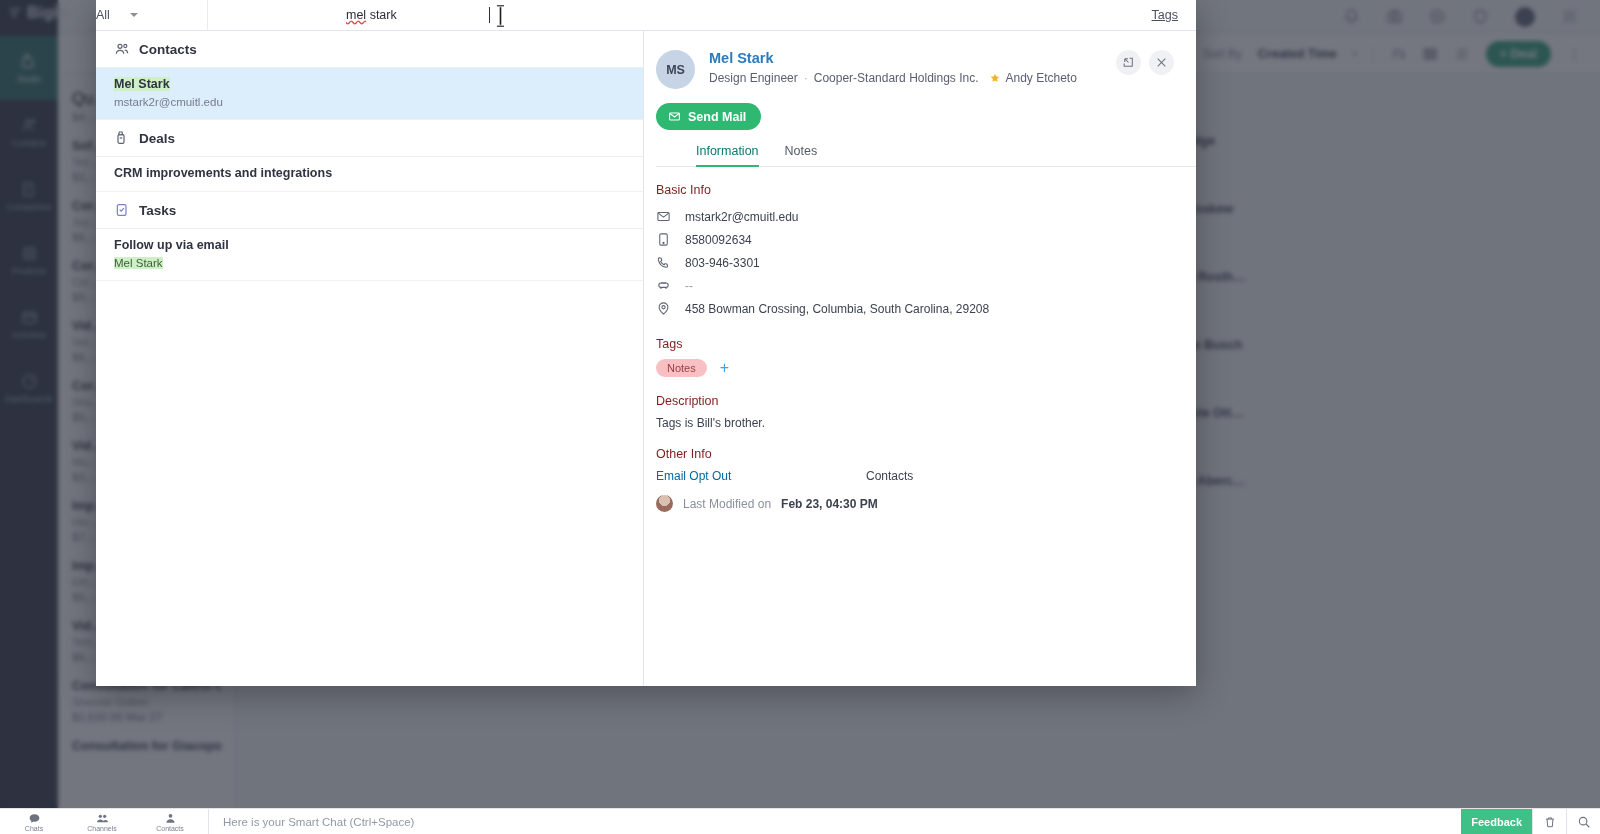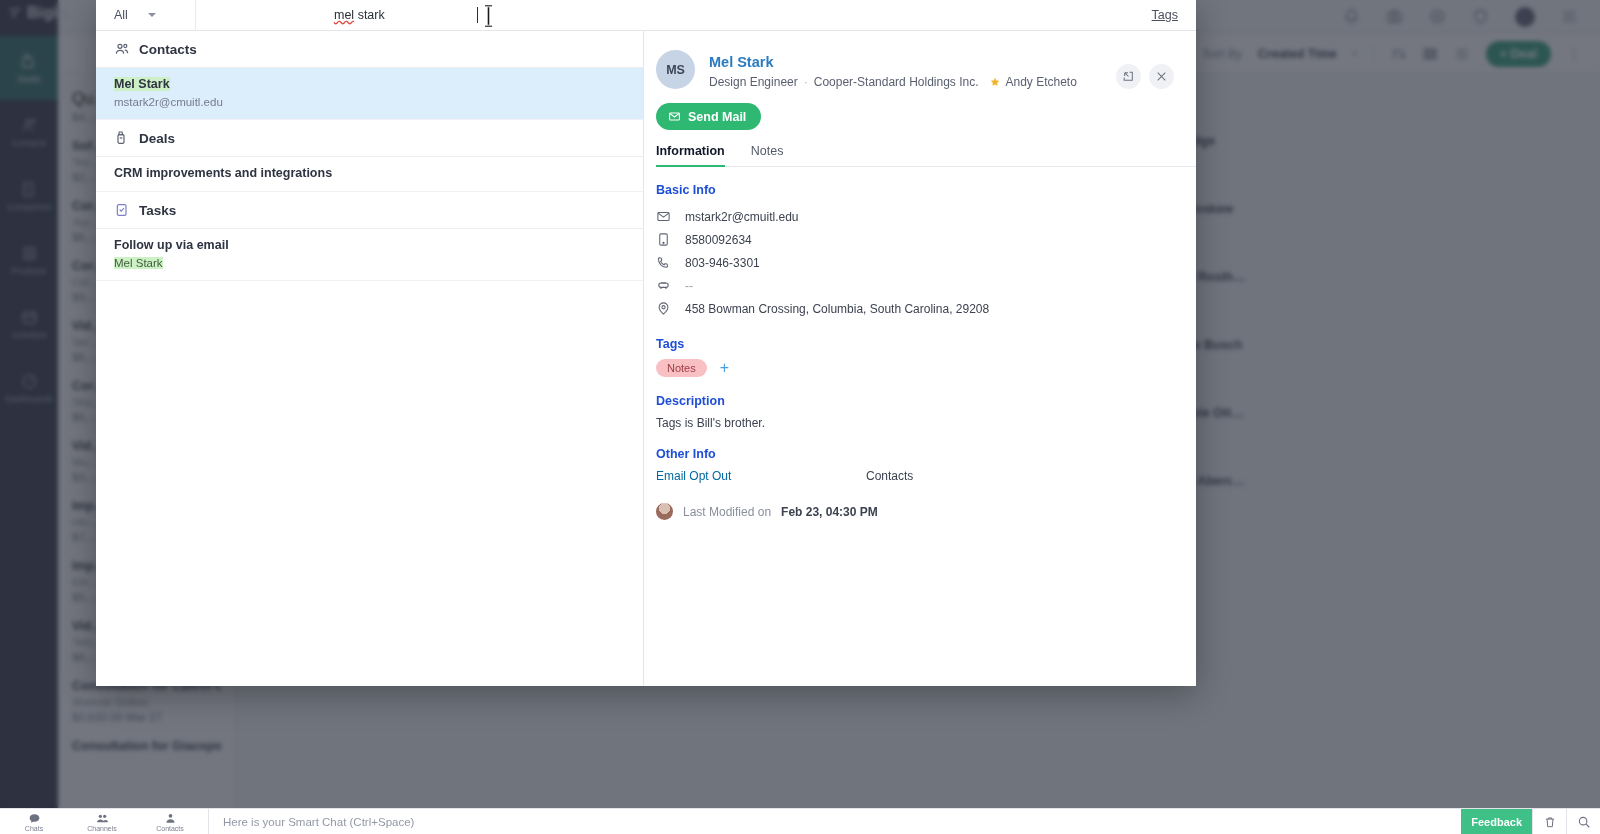--- a/index.html
+++ b/index.html
@@ -138,22 +138,22 @@
     display: flex; flex-direction: column;
     border-bottom-left-radius: 3px; border-bottom-right-radius: 3px;
   }
 
   
   .search-row {
     height: 31px; display: flex; align-items: center;
     border-bottom: 1px solid #e3e5ea; flex: 0 0 auto;
   }
   .scope-select {
-    width: 100px; height: 31px; display: flex; align-items: center;
-    padding-left: 18px; gap: 20px;
+    width: 112px; height: 31px; display: flex; align-items: center;
+    gap: 20px;
     font-size: 12.5px; color: #4c515f;
     border-right: 1px solid #e8eaee;
   }
   .scope-caret {
     width: 0; height: 0; border-left: 4px solid transparent;
     border-right: 4px solid transparent; border-top: 4px solid #8b909e;
   }
   .search-input-wrap { flex: 1; position: relative; height: 31px; display: flex; align-items: center; }
   .search-text {
     position: absolute; left: 138px; font-size: 12.5px; color: #2b2f3a;
@@ -195,21 +195,21 @@
 
   .res-item { padding: 9px 18px 11px 18px; border-bottom: 1px solid #f0f1f4; }
   .res-item.selected { background: #dcedfb; }
   .res-primary { font-size: 12.5px; font-weight: 700; color: #2f3442; }
   .res-primary .hl { background: #cdf0c6; }
   .res-secondary { font-size: 11.5px; color: #767c8b; margin-top: 5px; }
   .res-secondary .hl { background: #cdf0c6; color: #3f5e3a; }
   .res-meta { font-size: 11.5px; color: #7b8090; margin-top: 5px; }
 
   
-  .dt-head { display: flex; align-items: flex-end; padding: 18px 22px 0 12px; }
+  .dt-head { display: flex; align-items: flex-start; padding: 18px 22px 0 12px; }
   .dt-avatar {
     width: 39px; height: 39px; border-radius: 50%;
     background: #c7d4e6; color: #3d4658;
     display: flex; align-items: center; justify-content: center;
     font-size: 12.5px; font-weight: 700; flex: 0 0 auto; margin-top: 1px;
   }
   .dt-headtext { margin-left: 14px; flex: 1; min-width: 0; }
   .dt-name { font-size: 14.5px; font-weight: 700; color: #2a7bbf; line-height: 18px; }
   .dt-subline {
     margin-top: 4px; font-size: 12px; color: #5a6070;
@@ -236,24 +236,24 @@
   .sendmail-btn svg { width: 13px; height: 13px; display: block; }
 
   .tabs {
     margin: 14px 0 0 12px; display: flex; gap: 26px;
     border-bottom: 1px solid #e6e8ec; padding-right: 22px;
   }
   .tab {
     font-size: 12.5px; color: #545a69; padding-bottom: 7px;
     border-bottom: 2px solid transparent; margin-bottom: -1px;
   }
-  .tab.active { color: #0f172a; font-weight: 700; border-bottom-color: #2eb872; }
+  .tab.active { color: #0f766e; font-weight: 400; border-bottom-color: #2eb872; margin-left: 40px; }
 
   .dt-content { padding: 16px 22px 20px 12px; }
-  .sec-title { font-size: 12.5px; font-weight: 700; color: #1d4ed8; margin-bottom: 8px; }
+  .sec-title { font-size: 12.5px; font-weight: 400; color: #7f1d1d; margin-bottom: 8px; }
   .info-row { display: flex; align-items: center; gap: 14px; height: 23px; }
   .info-ico { width: 15px; height: 15px; color: #5f6573; flex: 0 0 15px; }
   .info-ico svg { width: 15px; height: 15px; display: block; }
   .info-val { font-size: 12px; color: #3c4250; }
   .info-val.muted { color: #9aa0ad; }
 
   .sec-spacer { height: 17px; }
 
   .tag-row { display: flex; align-items: center; gap: 13px; }
   .tag-pill {
@@ -262,21 +262,21 @@
   }
   .tag-add { color: #4a9fe0; font-size: 16px; line-height: 1; }
 
   .desc-text { font-size: 12px; color: #3c4250; }
 
   .otherinfo-row { display: flex; align-items: center; }
   .oi-label { font-size: 12px; color: #0369a1; width: 210px; }
   .oi-value { font-size: 12px; color: #3c4250; }
 
   .lastmod {
-    display: flex; align-items: center; gap: 10px; margin-top: 20px;
+    display: flex; align-items: center; gap: 10px; margin-top: 12px;
   }
   .lm-avatar {
     width: 17px; height: 17px; border-radius: 50%;
     background: radial-gradient(circle at 50% 32%, #d9c0b2 0 38%, #9a6b5c 39% 100%);
     flex: 0 0 17px;
   }
   .lm-label { font-size: 12px; color: #8a8f9c; }
   .lm-date { font-size: 12px; color: #3c4250; font-weight: 700; }
 </style>
 </head>

